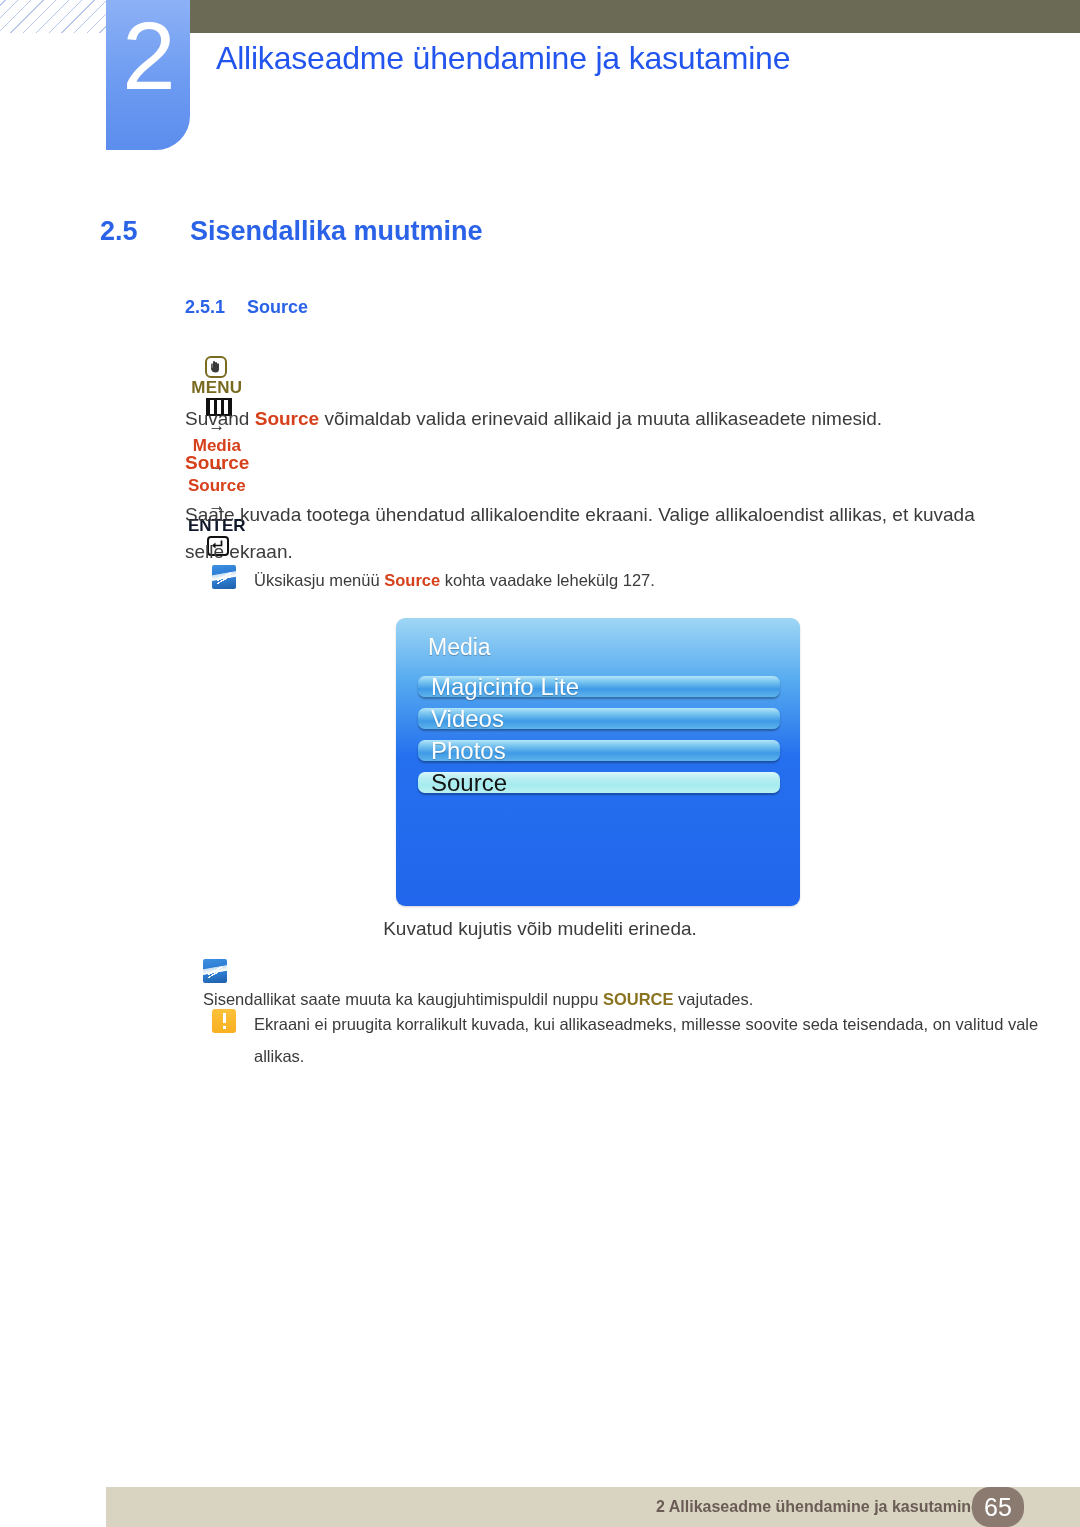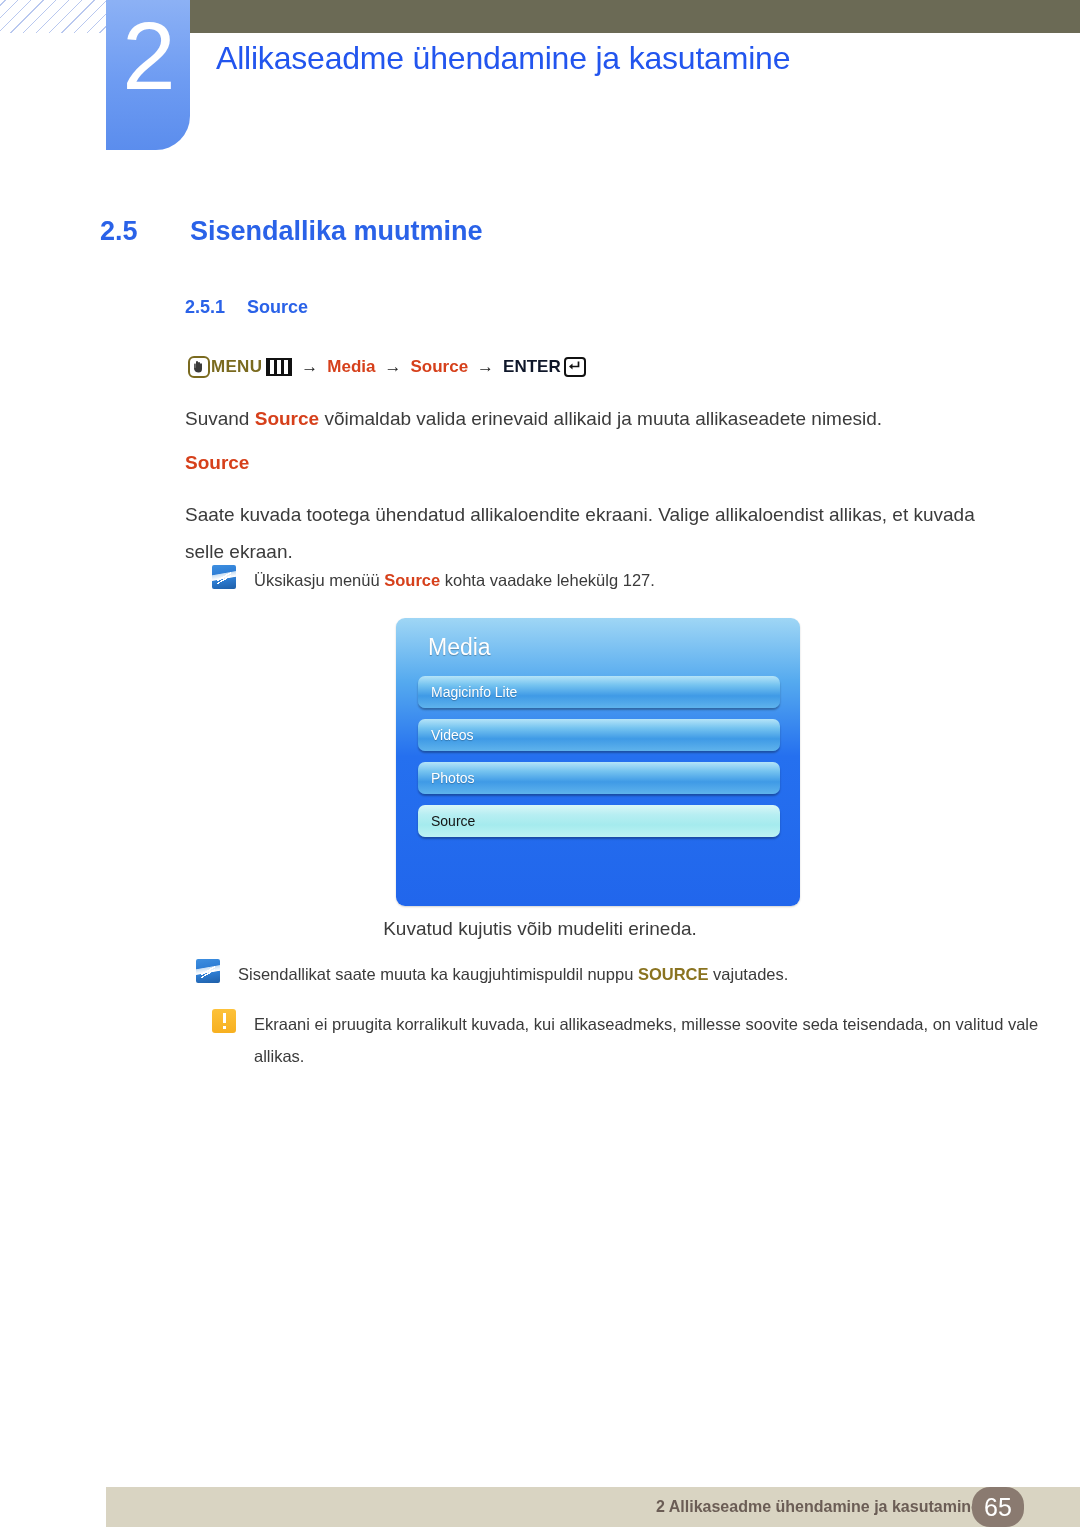--- a/index.html
+++ b/index.html
@@ -108,20 +108,21 @@
   
   .menu-path {
     position: absolute;
     left: 188px;
     top: 196px;
     display: flex;
     align-items: center;
     font-size: 17px;
     font-weight: bold;
     white-space: nowrap;
+    flex-direction: column;
   }
   .hand-icon {
     display: inline-block;
     width: 22px;
     height: 22px;
     border: 2px solid #7a6a1f;
     border-radius: 6px;
     box-sizing: border-box;
     position: relative;
     margin-right: 1px;
@@ -248,21 +249,21 @@
     left: 10.5px; top: 16.5px;
     width: 3.5px; height: 3.5px;
     background: #ffffff;
   }
   .note-text {
     font-size: 16.5px;
     color: #3b3b3b;
     line-height: 1.95;
   }
   .note-1 { left: 192px; top: 404px; width: 800px; }
-  .note-2 { left: 176px; top: 798px; width: 820px; }
+  .note-2 { left: 183px; top: 798px; width: 820px; flex-direction: column; }
   .note-3 { left: 192px; top: 848px; width: 830px; }
 
   
   .osd {
     position: absolute;
     left: 396px;
     top: 458px;
     width: 404px;
     height: 288px;
     background: linear-gradient(180deg, #9fd6f5 0%, #55aaef 22%, #2570ef 48%, #2166ec 100%);
@@ -279,28 +280,28 @@
     color: #ffffff;
     text-shadow: 0 1px 1px rgba(0,0,0,0.28);
   }
   .osd-list {
     position: absolute;
     left: 22px;
     top: 58px;
     width: 362px;
   }
   .osd-item {
-    height: 32px;
+    height: 21px;
     border-radius: 7px;
     margin-bottom: 11px;
     display: flex;
     align-items: center;
     padding-left: 13px;
     box-sizing: border-box;
-    font-size: 14px;
+    font-size: 24px;
     background: linear-gradient(180deg, #b5e4f8 0%, #76c4f0 28%, #3f9ae6 62%, #5fb3ec 100%);
     color: #ffffff;
     text-shadow: 0 1px 1px rgba(0,0,0,0.25);
     box-shadow: 0 2px 2px rgba(0,0,0,0.30);
   }
   .osd-item.selected {
     background: linear-gradient(180deg, #d9f6f7 0%, #b7eef2 30%, #a5ebee 62%, #bdf2f3 100%);
     color: #141414;
     text-shadow: none;
   }

